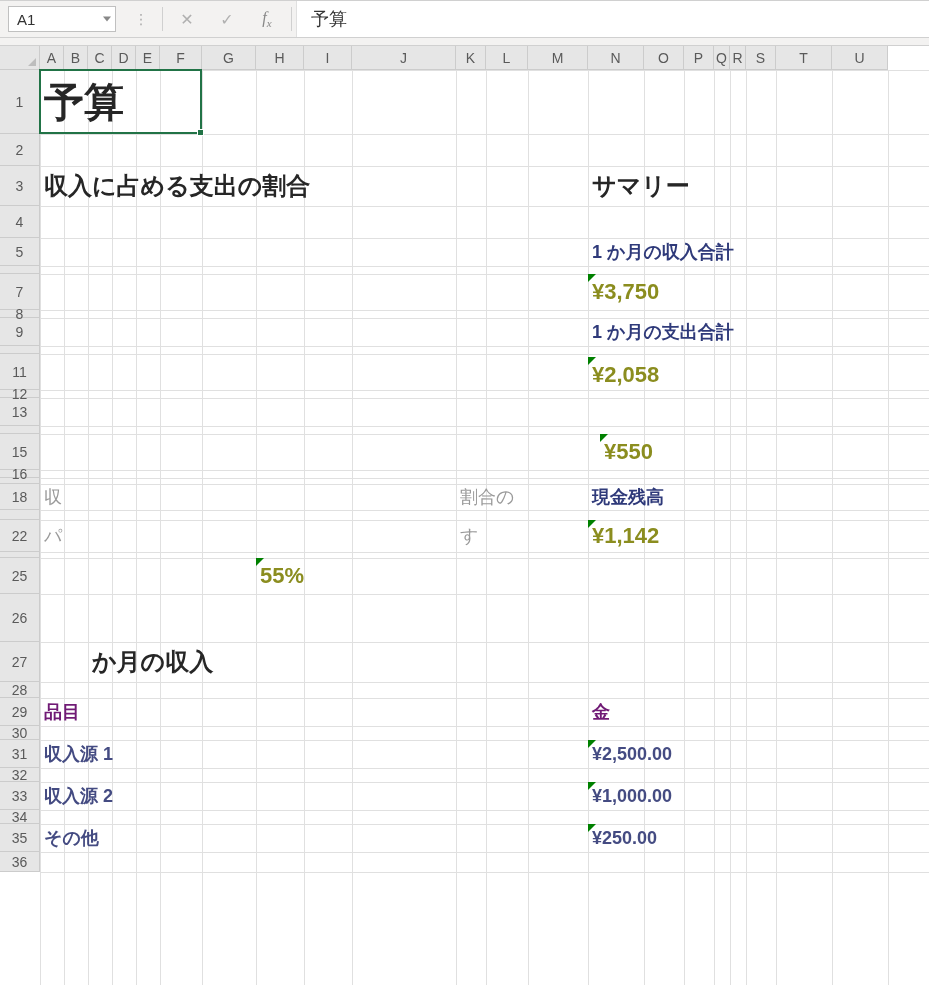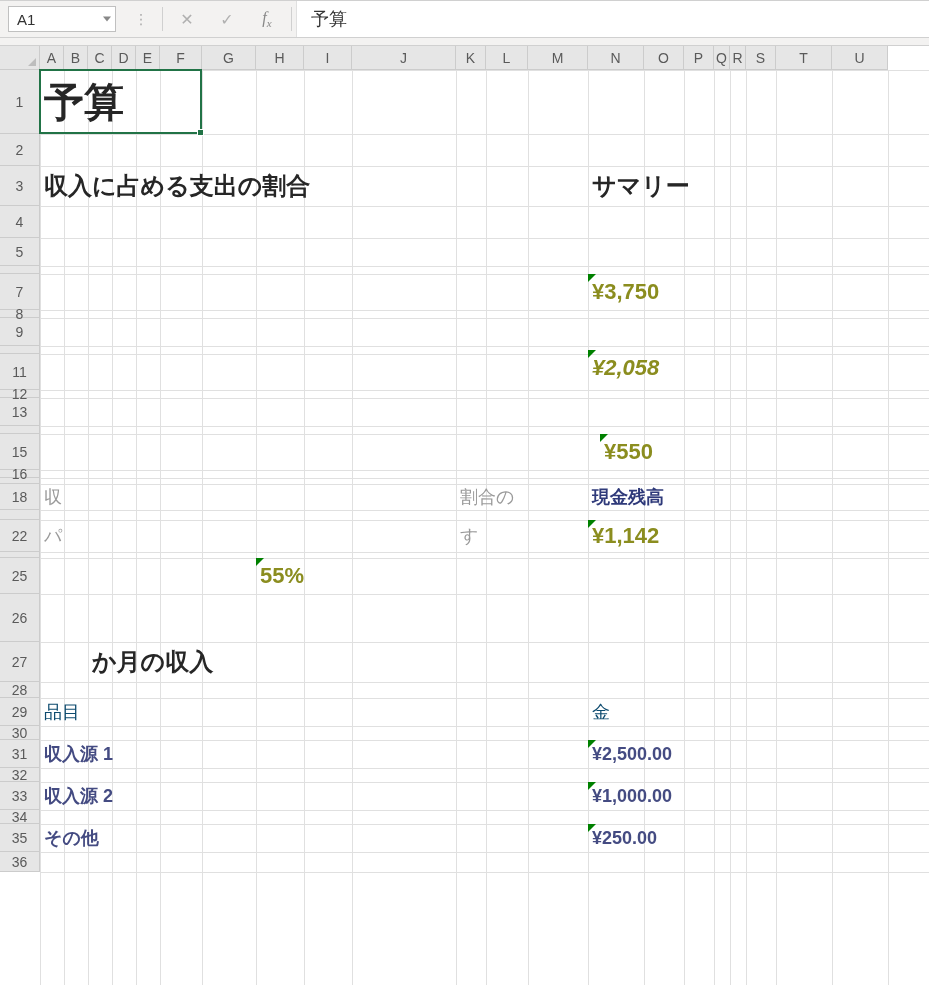--- a/index.html
+++ b/index.html
@@ -131,21 +131,21 @@
       width: 0; height: 0;
       border-top: 8px solid #008000;
       border-right: 8px solid transparent;
     }
     .c-title { font-size: 40px; font-weight: bold; color: #262626; }
     .c-heading { font-size: 24px; font-weight: bold; color: #262626; }
     .c-subhead { font-size: 24px; font-weight: bold; color: #262626; }
     .c-label-blue { font-size: 18px; font-weight: bold; color: #2f3a7a; }
     .c-value-olive { font-size: 22px; font-weight: bold; color: #8b8d1f; }
     .c-label-gray { font-size: 18px; color: #999; }
-    .c-col-olive { font-size: 18px; font-weight: normal; color: #0c4a6e; }
+    .c-col-olive { font-size: 18px; font-weight: bold; color: #701a75; }
     .c-data-blue { font-size: 18px; font-weight: bold; color: #444b82; }
   </style>
 </head>
 <body>
 
 <div class="formula-bar">
   <div class="name-box">
     <span>A1</span>
     <span class="name-box-dropdown"></span>
   </div>
@@ -277,22 +277,24 @@
       <div class="gl-h" style="top: 740px;"></div>
       <div class="gl-h" style="top: 754px;"></div>
       <div class="gl-h" style="top: 782px;"></div>
       <div class="gl-h" style="top: 802px;"></div>
       <div class="selection" style="left: -1px; top: -1px; width: 163px; height: 65px;">
         <div class="fill-handle"></div>
       </div>
       <div class="cell c-title" style="left: 4px; top: 0px; height: 64px;">予算</div>
       <div class="cell c-heading" style="left: 4px; top: 96px; height: 40px; text-align: right;">収入に占める支出の割合</div>
       <div class="cell c-heading" style="left: 552px; top: 96px; height: 40px;">サマリー</div>
+      <div class="cell c-label-blue" style="left: 552px; top: 168px; height: 28px;">1 か月の収入合計</div>
       <div class="cell c-value-olive" style="left: 552px; top: 204px; height: 36px;">¥3,750<div class="tri" style="left: -4px;"></div></div>
-      <div class="cell c-value-olive" style="left: 552px; top: 280px; height: 36px; font-style: italic;">¥2,058<div class="tri" style="left: -4px;"></div></div>
+      <div class="cell c-label-blue" style="left: 552px; top: 248px; height: 28px;">1 か月の支出合計</div>
+      <div class="cell c-value-olive" style="left: 552px; top: 287px; height: 36px;">¥2,058<div class="tri" style="left: -4px;"></div></div>
       <div class="cell c-value-olive" style="left: 552px; top: 364px; height: 36px; margin-left: 12px;">¥550<div class="tri" style="left: -4px;"></div></div>
       <div class="cell c-label-blue" style="left: 552px; top: 414px; height: 26px;">現金残高</div>
       <div class="cell c-value-olive" style="left: 552px; top: 450px; height: 32px;">¥1,142<div class="tri" style="left: -4px;"></div></div>
       <div class="cell c-label-gray" style="left: 4px; top: 414px; height: 26px;">収</div>
       <div class="cell c-label-gray" style="left: 4px; top: 450px; height: 32px;">パ</div>
       <div class="cell c-label-gray" style="left: 420px; top: 414px; height: 26px;">割合の</div>
       <div class="cell c-label-gray" style="left: 420px; top: 450px; height: 32px;">す</div>
       <div class="cell c-value-olive" style="left: 220px; top: 488px; height: 36px;">55%<div class="tri" style="left: -4px;"></div></div>
       <div class="cell c-subhead" style="left: 52px; top: 572px; height: 40px;">か月の収入</div>
       <div class="cell c-col-olive" style="left: 4px; top: 628px; height: 28px;">品目</div>

